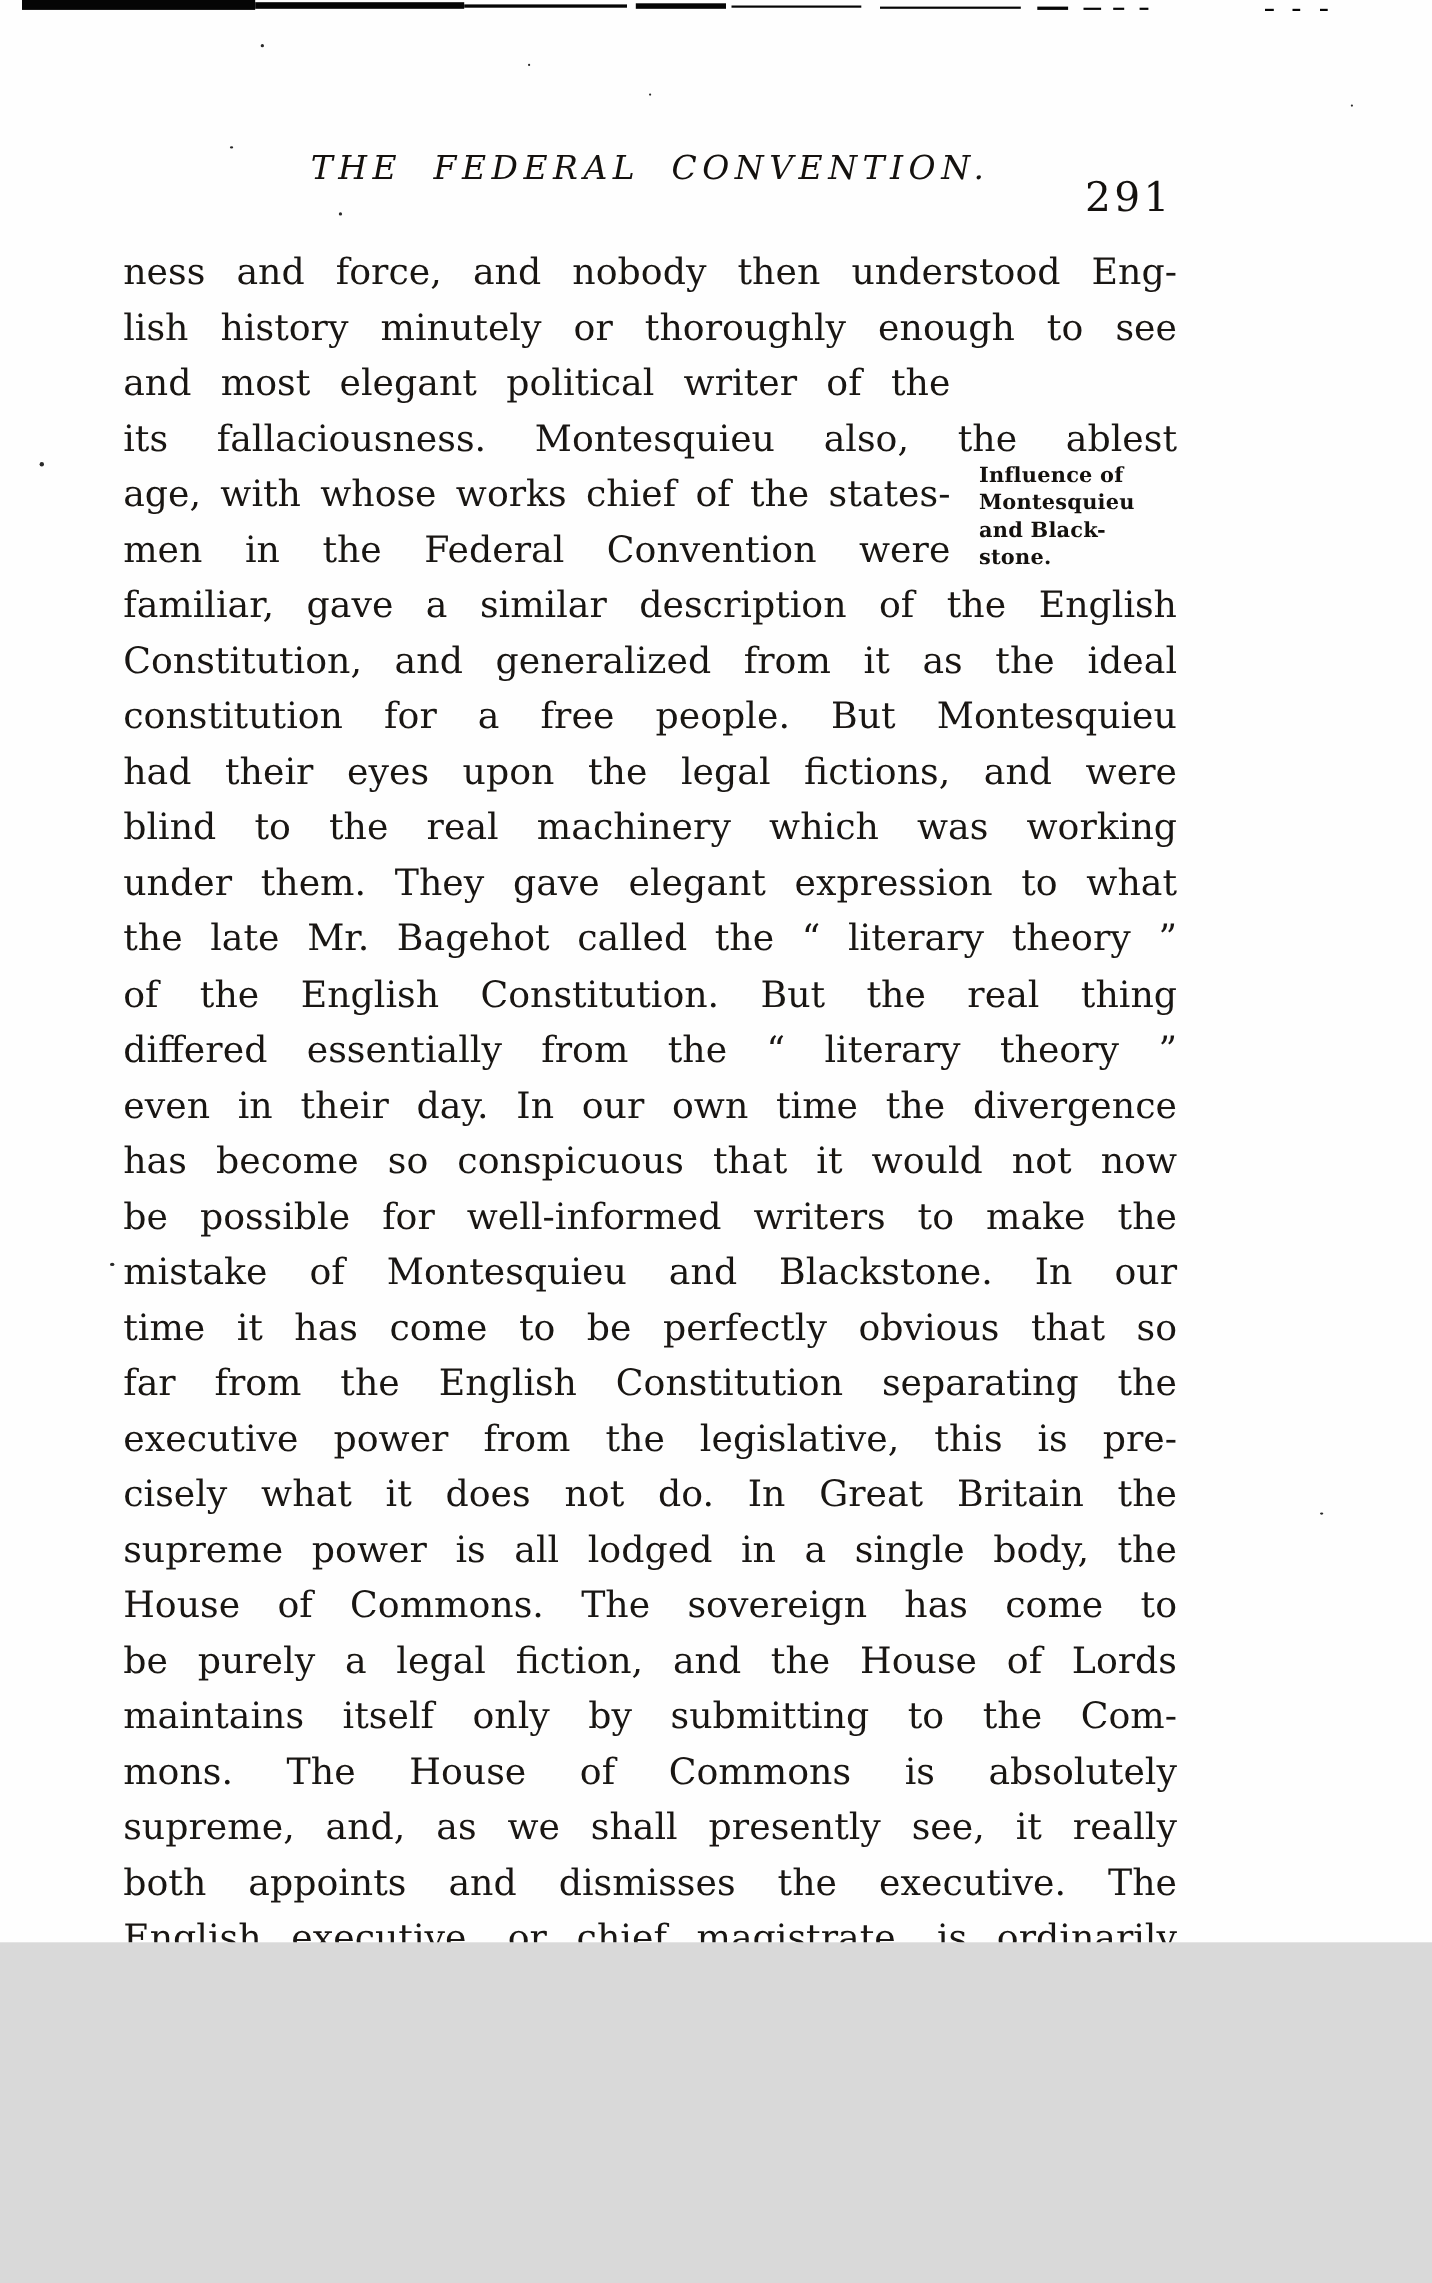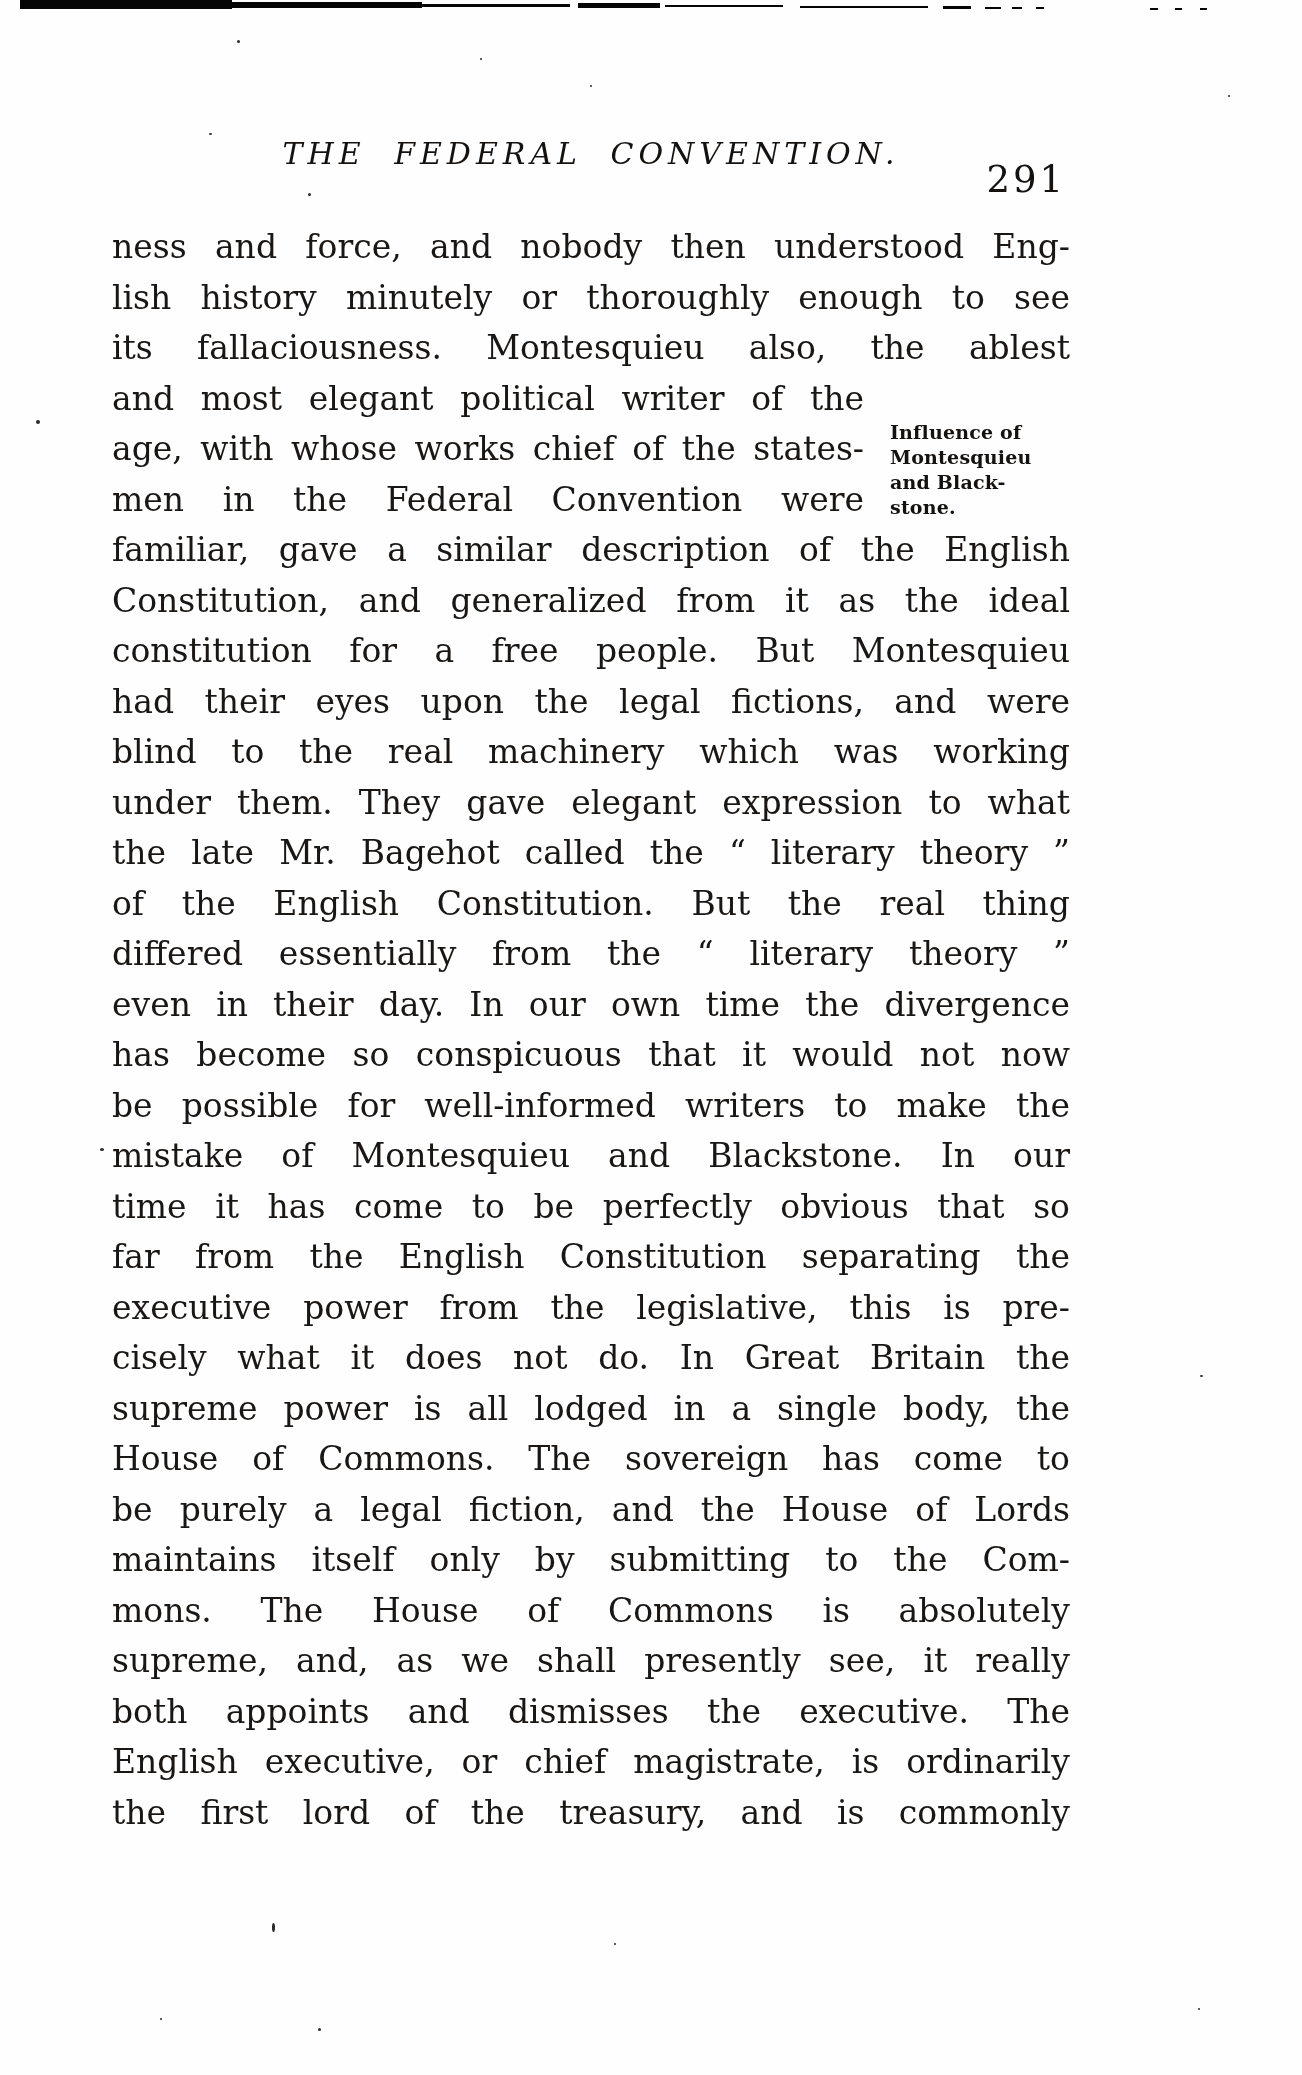--- a/index.html
+++ b/index.html
@@ -1,18 +1,18 @@
 <!DOCTYPE html>
 <html><head>
 <meta charset="utf-8">
 <style>
   html,body{margin:0;padding:0;background:#d9d9d9;}
   .page{
     position:relative;
-    width:1302px;height:2075px;
+    width:1302px;height:1766px;
     background:#fefefe;
     font-family:"DejaVu Serif", serif;
     color:#191613;
     overflow:hidden;
   }
   
   .header{position:absolute;left:112px;top:136px;width:958px;height:56px;}
   .running-title{
     display:block;text-align:center;
     font-style:italic;font-size:30px;
@@ -86,22 +86,22 @@
   </div>
 
   <div class="sidenote">Influence of
 Montesquieu
 and Black-
 stone.</div>
 
   <div class="body-text" id="body-text">
       <div class="line">ness and force, and nobody then understood Eng-</div>
       <div class="line">lish history minutely or thoroughly enough to see</div>
+      <div class="line short">and most elegant political writer of the</div>
       <div class="line">its fallaciousness. Montesquieu also, the ablest</div>
-      <div class="line short">and most elegant political writer of the</div>
       <div class="line short">age, with whose works chief of the states-</div>
       <div class="line short">men in the Federal Convention were</div>
       <div class="line">familiar, gave a similar description of the English</div>
       <div class="line">Constitution, and generalized from it as the ideal</div>
       <div class="line">constitution for a free people. But Montesquieu</div>
       <div class="line">had their eyes upon the legal fictions, and were</div>
       <div class="line">blind to the real machinery which was working</div>
       <div class="line">under them. They gave elegant expression to what</div>
       <div class="line">the late Mr. Bagehot called the “ literary theory ”</div>
       <div class="line">of the English Constitution. But the real thing</div>

